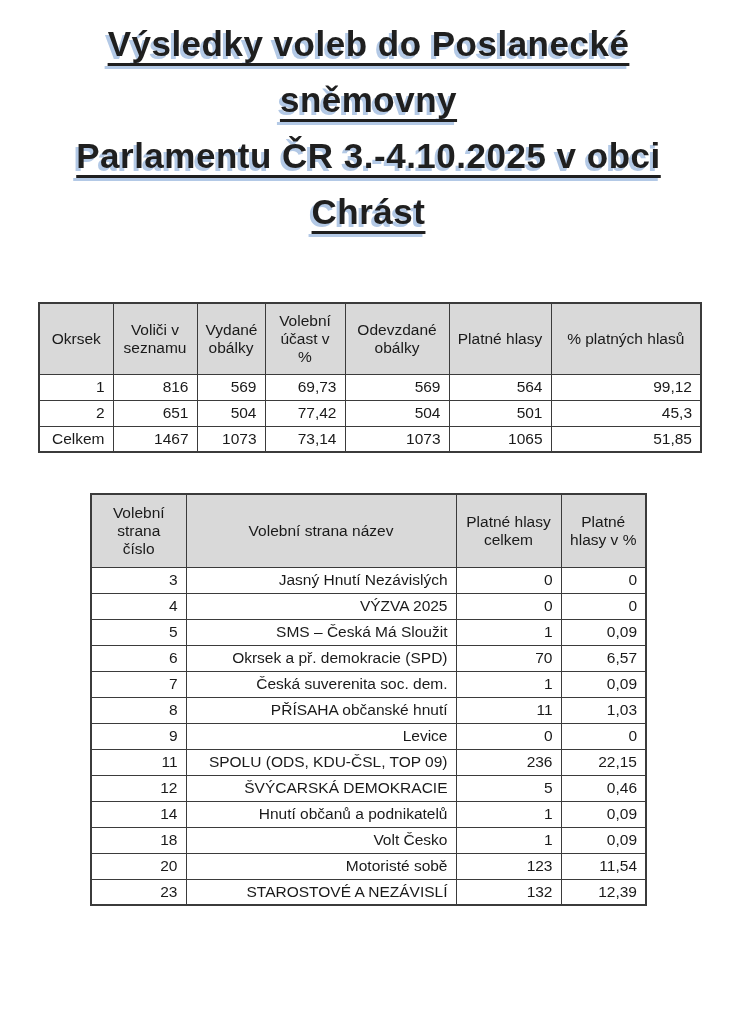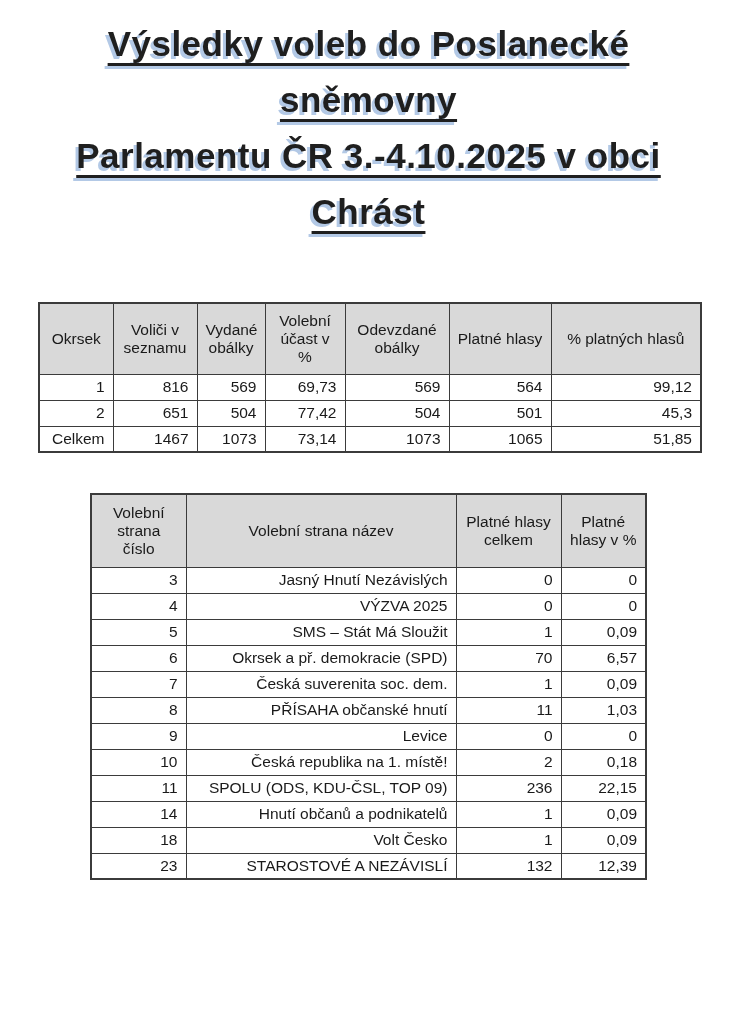--- a/index.html
+++ b/index.html
@@ -147,21 +147,21 @@
           <td class="num">0</td>
         </tr>
         <tr>
           <td class="num">4</td>
           <td class="text">VÝZVA 2025</td>
           <td class="num">0</td>
           <td class="num">0</td>
         </tr>
         <tr>
           <td class="num">5</td>
-          <td class="text">SMS – Stát Má Sloužit</td>
+          <td class="text">SMS – Česká Má Sloužit</td>
           <td class="num">1</td>
           <td class="num">0,09</td>
         </tr>
         <tr>
           <td class="num">6</td>
           <td class="text">Okrsek a př. demokracie (SPD)</td>
           <td class="num">70</td>
           <td class="num">6,57</td>
         </tr>
         <tr>
@@ -176,42 +176,48 @@
           <td class="num">11</td>
           <td class="num">1,03</td>
         </tr>
         <tr>
           <td class="num">9</td>
           <td class="text">Levice</td>
           <td class="num">0</td>
           <td class="num">0</td>
         </tr>
         <tr>
-          <td class="num">10</td>
-          <td class="text">Česká republika na 1. místě!</td>
-          <td class="num">2</td>
-          <td class="num">0,18</td>
-        </tr>
-        <tr>
           <td class="num">11</td>
           <td class="text">SPOLU (ODS, KDU-ČSL, TOP 09)</td>
           <td class="num">236</td>
           <td class="num">22,15</td>
         </tr>
         <tr>
+          <td class="num">12</td>
+          <td class="text">ŠVÝCARSKÁ DEMOKRACIE</td>
+          <td class="num">5</td>
+          <td class="num">0,46</td>
+        </tr>
+        <tr>
           <td class="num">14</td>
           <td class="text">Hnutí občanů a podnikatelů</td>
           <td class="num">1</td>
           <td class="num">0,09</td>
         </tr>
         <tr>
           <td class="num">18</td>
           <td class="text">Volt Česko</td>
           <td class="num">1</td>
           <td class="num">0,09</td>
+        </tr>
+        <tr>
+          <td class="num">20</td>
+          <td class="text">Motoristé sobě</td>
+          <td class="num">123</td>
+          <td class="num">11,54</td>
         </tr>
         <tr>
           <td class="num">23</td>
           <td class="text">STAROSTOVÉ A NEZÁVISLÍ</td>
           <td class="num">132</td>
           <td class="num">12,39</td>
         </tr>
       </tbody>
   </table>
 

